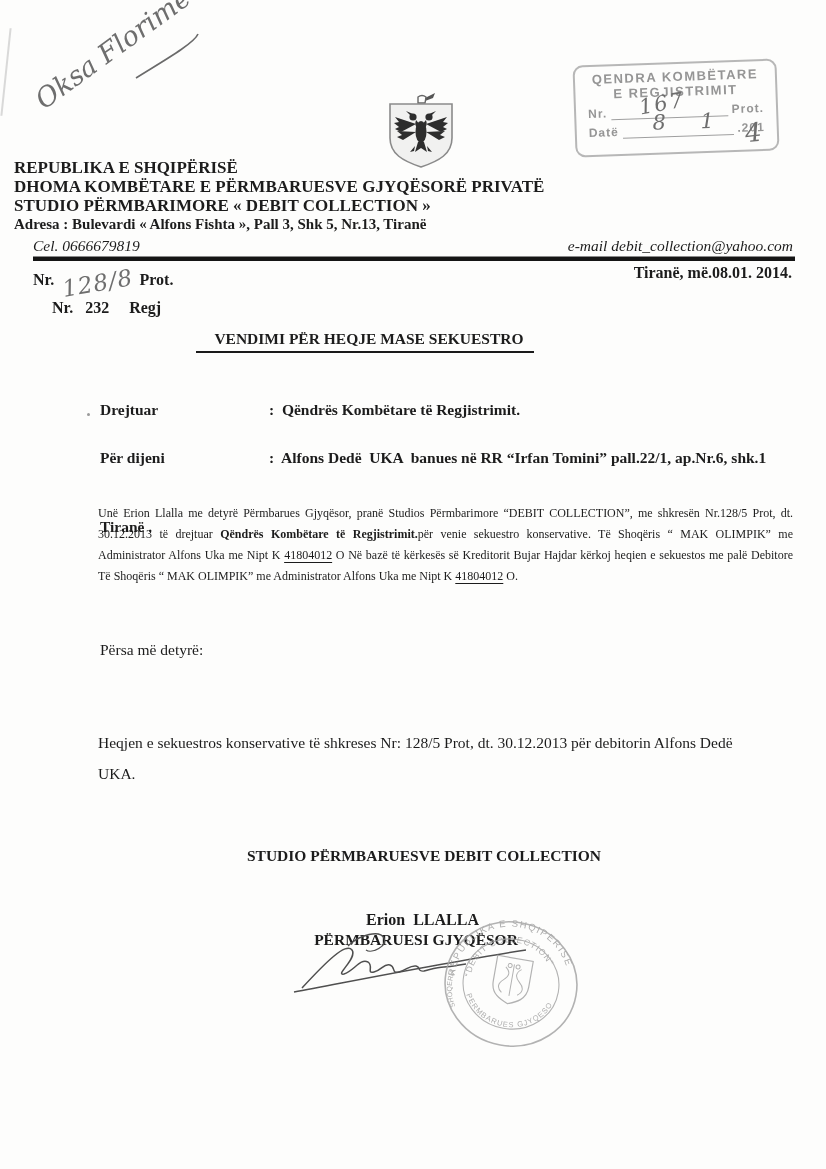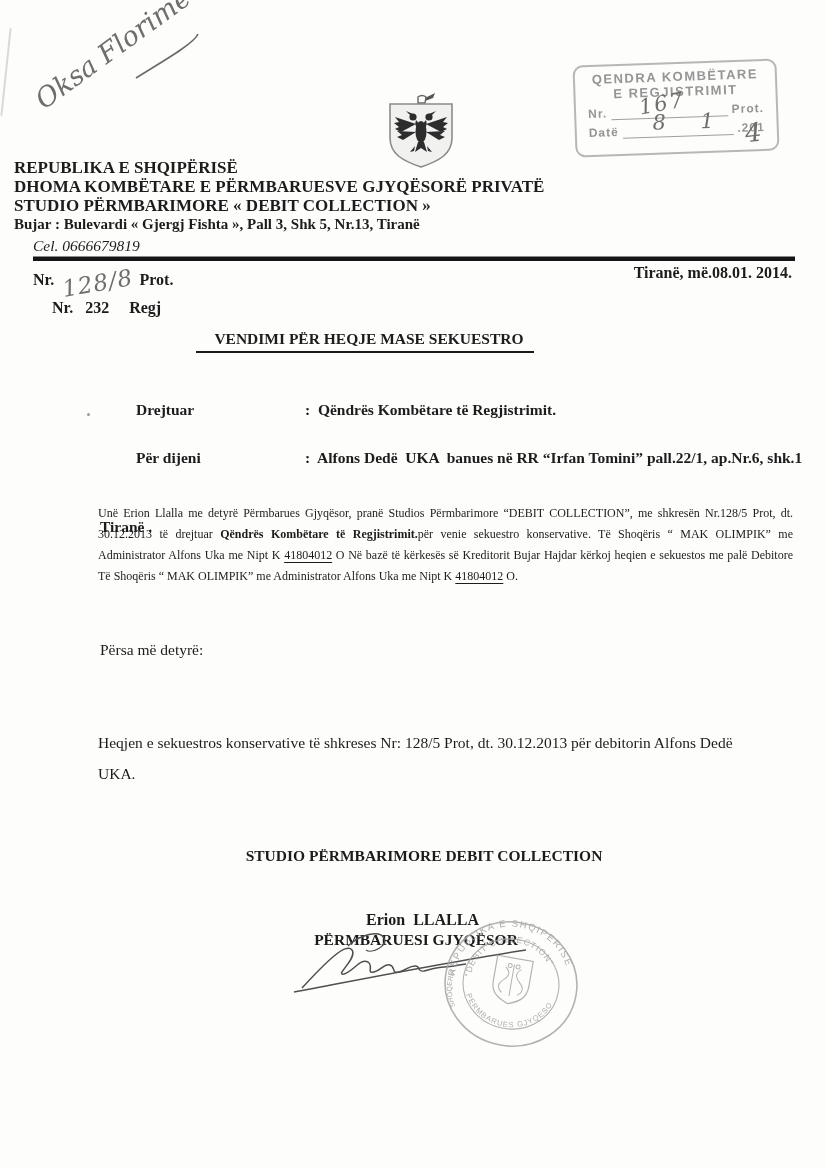--- a/index.html
+++ b/index.html
@@ -61,21 +61,21 @@
   
   .doc-title { left:0; right:0; top:330px; text-align:center; padding-right:96px; }
   .doc-title span { display:inline-block; font-weight:bold; font-size:15.5px;
     border-bottom:2px solid #1a1a1a; padding:0 10px 3px 18px; }
 
   
   .drejtuar-dot { left:87px; top:413px; width:3px; height:3px; background:#9a9a9a; border-radius:50%; }
   .recipient-row { left:100px; right:36px; display:flex; font-weight:bold; font-size:15.5px; }
   .row-drejtuar { top:401px; }
   .row-dijeni { top:449px; }
-  .recipient-label { width:150px; flex:0 0 150px;margin-left:36px; }
+  .recipient-label { width:150px; flex:0 0 150px; }
   .dijeni-line2 { left:100px; top:470px; font-weight:bold; font-size:15.5px;margin-top:48px; }
 
   
   .body-par { left:98px; top:503px; width:695px; text-align:justify;
     font-size:12px; line-height:21px; }
   .nipt-underline { text-decoration:underline; text-underline-offset:3px; }
   .closing-line { left:100px; top:641px; font-size:15.5px; }
 
   .decision-heading { left:0; right:0; top:671px; text-align:center; }
   .decision-heading span { display:inline-block; font-weight:bold; font-size:16px;
@@ -142,25 +142,26 @@
       <path d="M41,42 L60,41 l-5,4 5,2 -6,3 z"></path>
       <path d="M33,52 h6 l3,10 -6,-4 -6,4 z"></path>
       <path d="M30,56 l-5,6 4,-1 z M42,56 l5,6 -4,-1 z"></path>
     </g>
   </svg>
 
   <div class="abs letterhead">
     <div class="lh1">REPUBLIKA E SHQIPËRISË</div>
     <div class="lh2">DHOMA KOMBËTARE E PËRMBARUESVE GJYQËSORË PRIVATË</div>
     <div class="lh3">STUDIO PËRMBARIMORE « DEBIT COLLECTION »</div>
-    <div class="lh4 b">Bujar : Bulevardi  « Gjergj Fishta », Pall 3, Shk 5, Nr.13, Tiranë</div>
+    <div class="lh4 b">Adresa : Bulevardi  « Alfons Fishta », Pall 3, Shk 5, Nr.13, Tiranë</div>
   </div>
 
   <div class="abs contact-row">
     <span>Cel. 0666679819</span>
+    <span>e-mail debit_collection@yahoo.com</span>
   </div>
 
   <div class="abs rule"></div>
 
   <div class="abs proto-row">
     <span class="proto-left">
       <span>Nr.</span>
       <span class="hw proto-hw">128/8</span>
       <span>Prot.</span>
     </span>
@@ -187,21 +188,21 @@
   <div class="abs dijeni-line2">Tiranë .</div>
 
   <div class="abs body-par">
     <span>Unë Erion Llalla me detyrë Përmbarues Gjyqësor, pranë Studios Përmbarimore “DEBIT COLLECTION”, me shkresën Nr.128/5 Prot, dt. 30.12.2013 të drejtuar </span><span class="b">Qëndrës Kombëtare të Regjistrimit.</span><span>për venie sekuestro konservative. Të Shoqëris “ MAK OLIMPIK” me Administrator Alfons Uka me Nipt K </span><span class="nipt-underline">41804012</span><span> O  Në bazë të kërkesës së Kreditorit  Bujar Hajdar kërkoj heqien e sekuestos me palë Debitore Të Shoqëris “ MAK OLIMPIK” me Administrator Alfons Uka me Nipt K </span><span class="nipt-underline">41804012</span><span> O.</span>
   </div>
 
   <div class="abs closing-line">Përsa më detyrë:</div>
 
   <div class="abs decision-text">Heqjen e sekuestros konservative të shkreses Nr: 128/5 Prot, dt. 30.12.2013 për debitorin Alfons Dedë  UKA.</div>
 
-  <div class="abs center-line sign-line1">STUDIO PËRMBARIMORE  DEBIT COLLECTION</div>
+  <div class="abs center-line sign-line1">STUDIO PËRMBARUESVE  DEBIT COLLECTION</div>
   <div class="abs center-line sign-line2">PËRMBARUESI GJYQËSOR</div>
   <div class="abs center-line sign-name pre">Erion  LLALLA</div>
 
   <svg class="abs signature-svg" width="245" height="78" viewBox="0 0 245 78">
     <path d="M6,68 C70,56 170,36 238,26" stroke="#4f4f4f" stroke-width="1.5" fill="none"></path>
     <path d="M14,64 C38,38 58,18 64,26 C70,34 46,52 56,50 C66,47 72,34 80,38
              c6,4 -2,12 6,10 c8,-2 10,-9 16,-7 c6,2 1,9 9,7 c8,-2 11,-7 17,-6
              c5,1 1,6 8,5 c8,-2 14,-4 20,-4 c8,0 14,-2 22,-3" stroke="#4f4f4f" stroke-width="1.5" fill="none"></path>
     <path d="M60,22 C72,10 92,6 96,14 C100,22 84,30 78,26" stroke="#4f4f4f" stroke-width="1.3" fill="none"></path>
   </svg>

